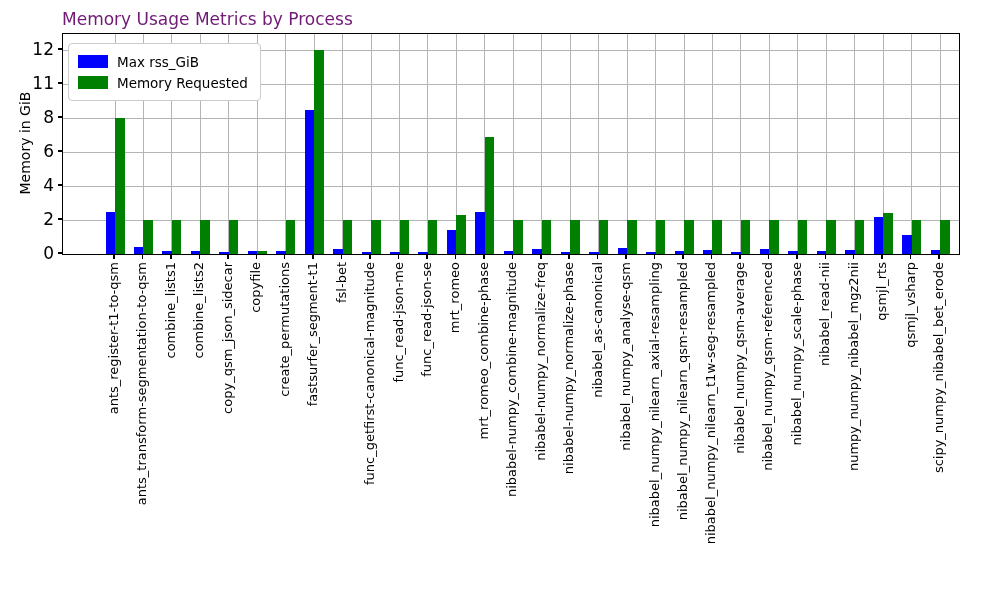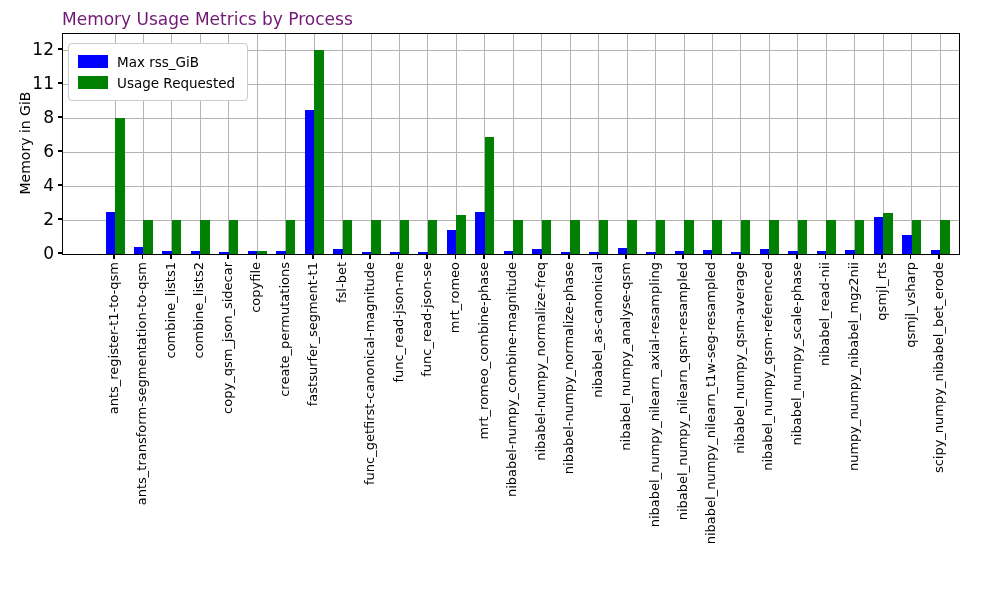--- a/index.html
+++ b/index.html
@@ -154,21 +154,21 @@
       <div class="bar" title="scipy_numpy_nibabel_bet_erode — Memory Requested: 2" style="left: 877.05px; width: 9.5px; height: 34px; background: rgb(0, 128, 0);"></div>
     </div>
 
   <div id="legend">
     <div class="legend-row">
       <span class="legend-swatch" style="background: rgb(0, 0, 255);"></span>
       <span class="legend-label">Max rss_GiB</span>
     </div>
     <div class="legend-row">
       <span class="legend-swatch" style="background: rgb(0, 128, 0);"></span>
-      <span class="legend-label">Usage Requested</span>
+      <span class="legend-label">Memory Requested</span>
     </div>
   </div>
 <div class="xtick" style="left: 113.25px; top: 254.5px;"></div>
     <div class="xtick-label" style="left: 114px; top: 262px;">ants_register-t1-to-qsm</div>
     <div class="xtick" style="left: 141.7px; top: 254.5px;"></div>
     <div class="xtick-label" style="left: 142.45px; top: 262px;">ants_transform-segmentation-to-qsm</div>
     <div class="xtick" style="left: 170.15px; top: 254.5px;"></div>
     <div class="xtick-label" style="left: 170.9px; top: 262px;">combine_lists1</div>
     <div class="xtick" style="left: 198.6px; top: 254.5px;"></div>
     <div class="xtick-label" style="left: 199.35px; top: 262px;">combine_lists2</div>

